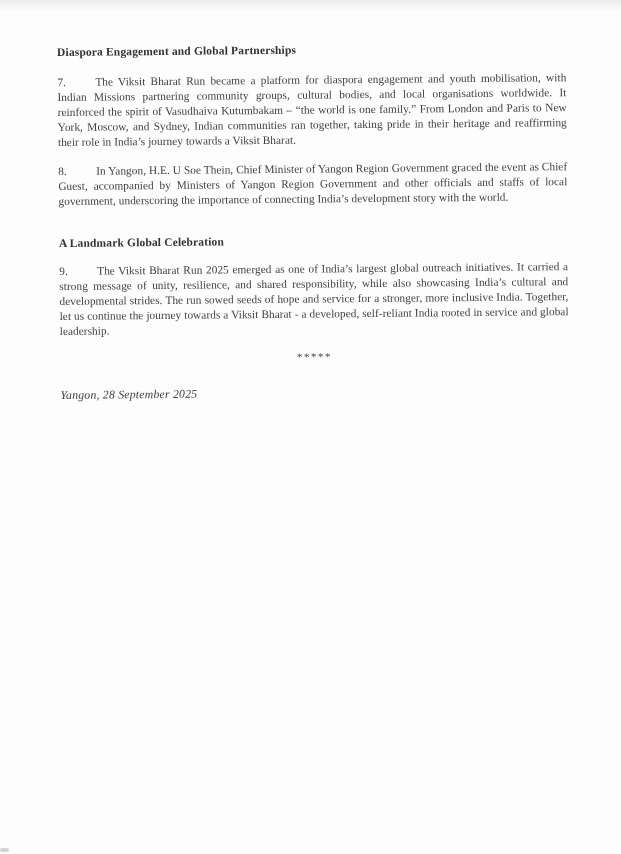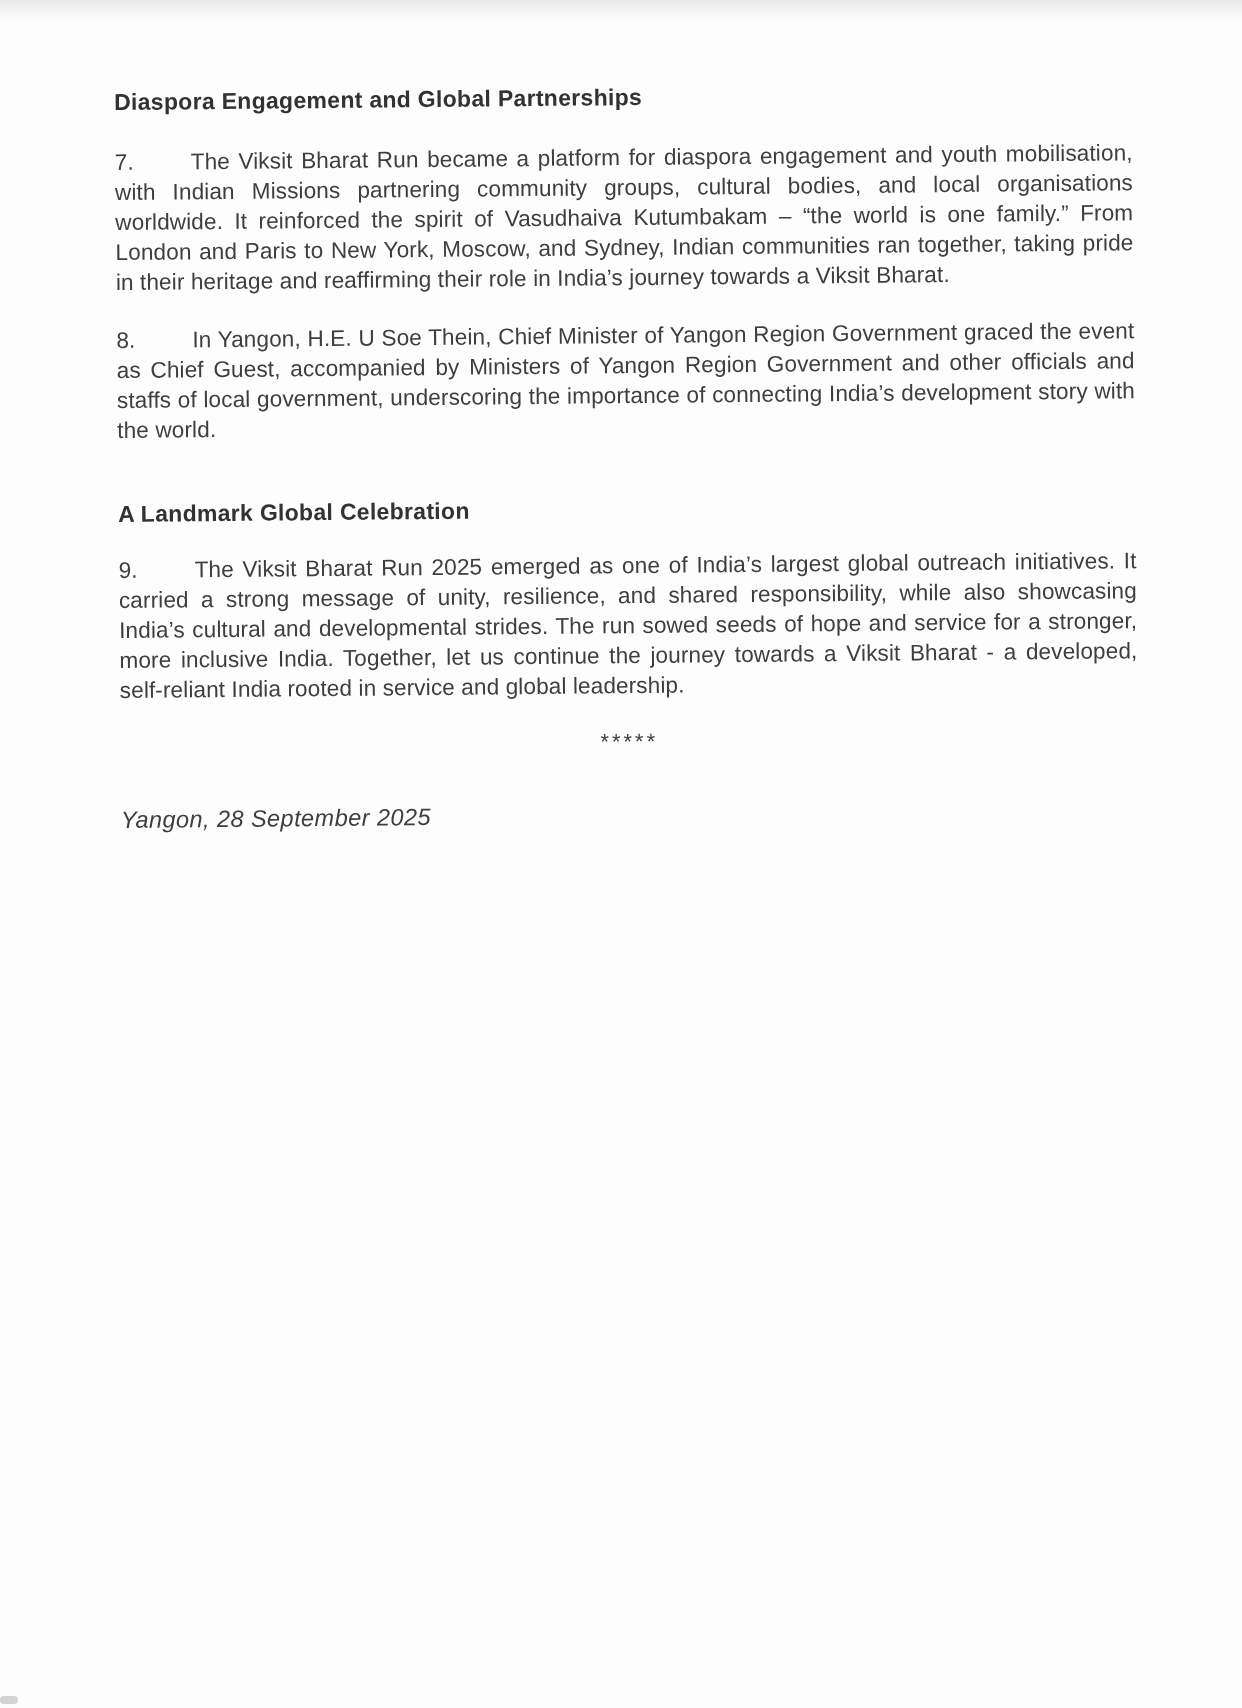--- a/index.html
+++ b/index.html
@@ -6,21 +6,21 @@
     margin: 0;
     padding: 0;
     background: #ffffff;
   }
   .page {
     position: relative;
     width: 621px;
     height: 854px;
     background: var(--page-bg, #fdfdfd);
     overflow: hidden;
-    font-family: Liberation Sans, sans-serif;
+    font-family: Liberation Serif, serif;
   }
   .scan-edge-top {
     position: absolute;
     top: 0;
     left: 0;
     width: 100%;
     height: 11px;
     background: linear-gradient(to bottom, rgba(200,200,200,0.35), rgba(255,255,255,0));
     pointer-events: none;
   }

